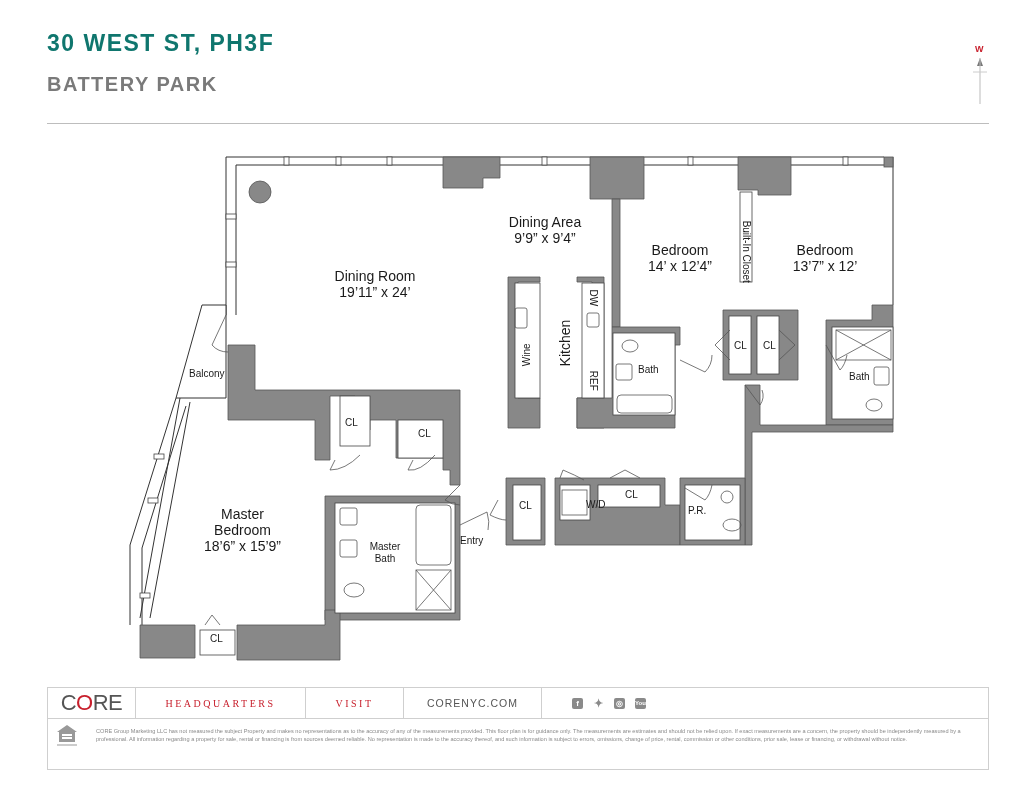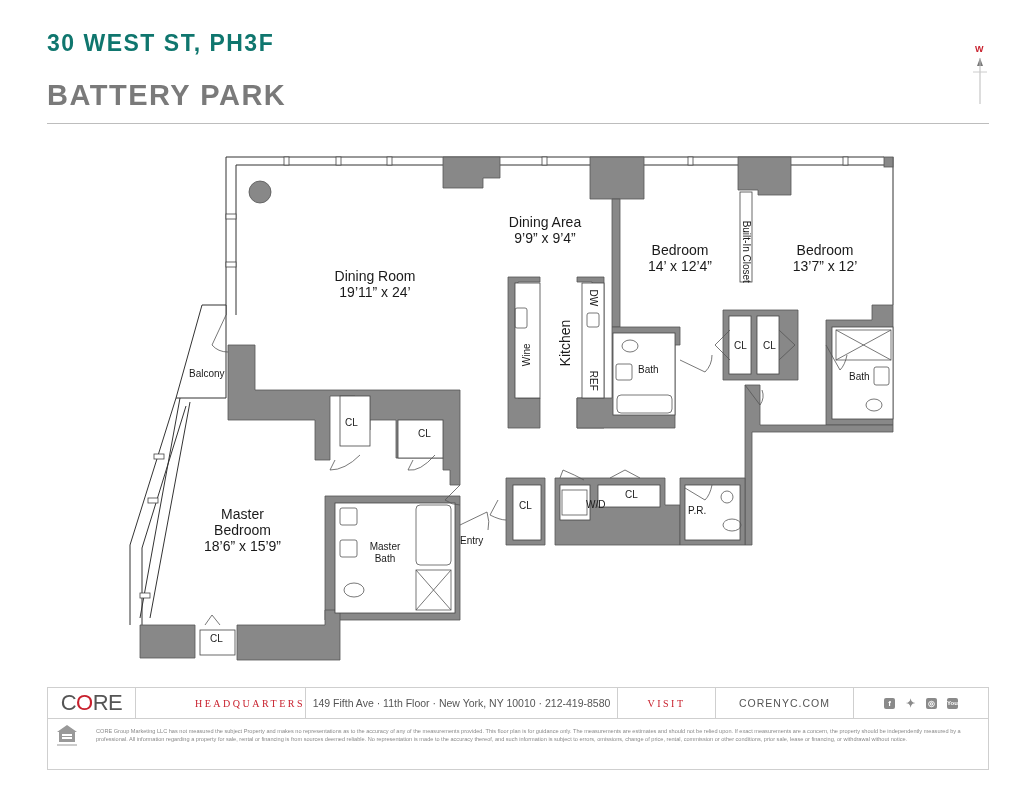--- a/index.html
+++ b/index.html
@@ -1,18 +1,18 @@
 <!DOCTYPE html>
 <html><head>
 <meta charset="utf-8">
 <style>
   html,body{margin:0;padding:0;background:#fff;}
   body{width:1036px;height:800px;position:relative;overflow:hidden;font-family:"Liberation Sans",sans-serif;color:#222;}
   .hdr-title{position:absolute;left:47px;top:30px;font-size:23px;font-weight:bold;color:#0f766e;letter-spacing:1.5px;font-family:Liberation Sans, sans-serif;}
-  .hdr-sub{position:absolute;left:47px;top:79px;font-size:29px;font-weight:bold;color:#7a7a7a;letter-spacing:1.5px;font-family:"Liberation Sans",sans-serif;}
+  .hdr-sub{position:absolute;left:47px;top:73px;font-size:20px;font-weight:bold;color:#7a7a7a;letter-spacing:1.5px;font-family:"Liberation Sans",sans-serif;}
   .compass{position:absolute;left:970px;top:44px;width:20px;height:62px;}
   .compass .w{position:absolute;left:5px;top:0;font-size:9px;font-weight:bold;color:#c8202d;font-family:"Liberation Sans",sans-serif;}
   .hrule{position:absolute;left:47px;top:123px;width:942px;height:1px;background:#bdbdbd;}
   .plan{position:absolute;left:0;top:0;width:1036px;height:680px;}
   .plan svg{position:absolute;left:0;top:0;}
   .lbl{position:absolute;text-align:center;font-family:"Liberation Sans",sans-serif;color:#1a1a1a;white-space:nowrap;line-height:1.15;}
   .lbl.big{font-size:14px;}
   .lbl.sm{font-size:10px;}
   .lbl.vert{transform:rotate(90deg);transform-origin:center;}
   .lbl.vertl{transform:rotate(-90deg);transform-origin:center;}
@@ -219,25 +219,22 @@
   <div class="lbl sm" style="left:519px;top:500px;">CL</div>
   <div class="lbl sm" style="left:625px;top:489px;">CL</div>
   <div class="lbl sm" style="left:210px;top:633px;">CL</div>
 </div>
 
 <div class="footer">
   <div class="frow1">
     <div class="fcell" style="width:88px;">
       <span class="logo"><span>C</span><span class="o">O</span><span>RE</span></span>
     </div>
-    <div class="fcell" style="width:170px;justify-content:flex-end;">
+    <div class="fcell" style="width:170px;">
       <span class="red-serif">HEADQUARTERS</span>
-    </div>
-    <div class="fcell" style="width:312px;">
-      <span class="addr">149 Fifth Ave · 11th Floor · New York, NY 10010 · 212-419-8580</span>
     </div>
     <div class="fcell" style="width:98px;">
       <span class="red-serif">VISIT</span>
     </div>
     <div class="fcell" style="width:138px;">
       <span class="site">CORENYC.COM</span>
     </div>
     <div class="fcell" style="width:134px;">
       <div class="social">
         <span>f</span>

